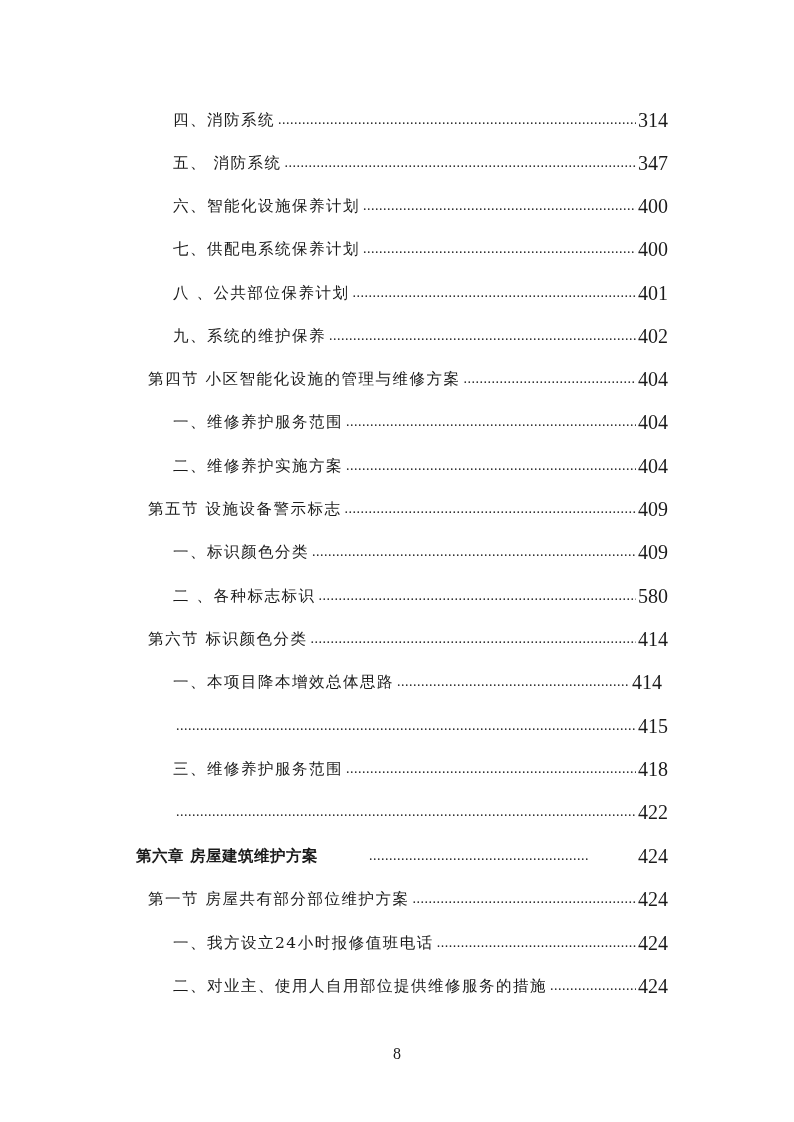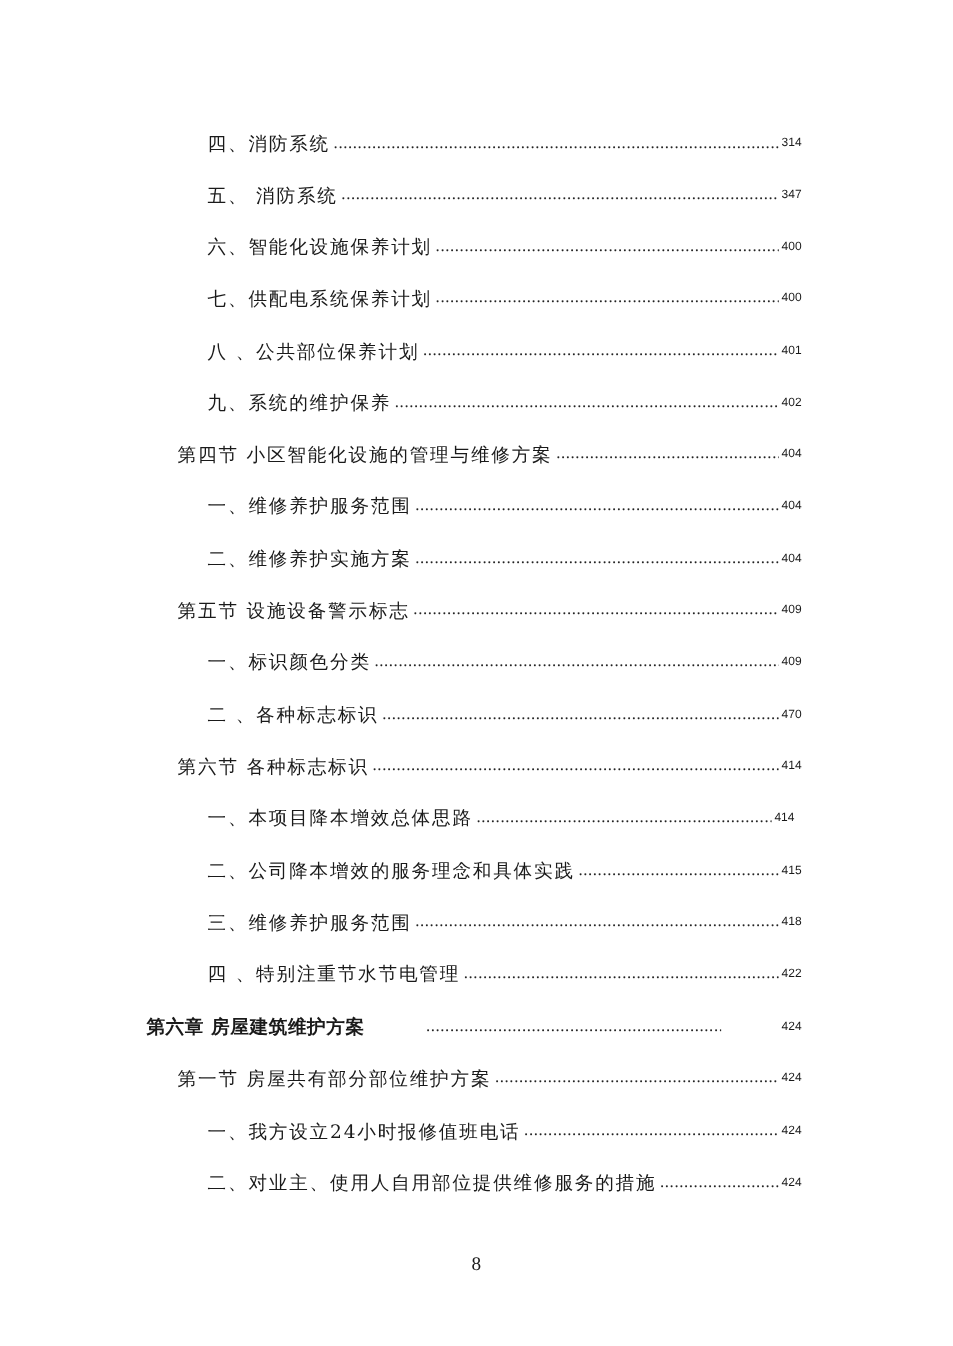--- a/index.html
+++ b/index.html
@@ -5,24 +5,24 @@
   html, body { margin:0; padding:0; background:#ffffff; }
   body { width:794px; height:1122px; position:relative; overflow:hidden;
          font-family:"DejaVu Serif","Liberation Serif",serif; color:#1a1a1a; }
   .toc { position:absolute; left:0; top:0; width:794px; }
   .entry { position:absolute; right:126px; height:22px; display:flex; align-items:flex-end;
            font-size:15.5px; line-height:22px; white-space:nowrap; }
   .entry .label { letter-spacing:1.5px; flex:0 0 auto; }
   .entry .dots { flex:1 1 auto; overflow:hidden; margin:0 2px 0 3px; color:#222;
                  letter-spacing:0.5px; font-family:"Liberation Serif",serif; font-size:14px; }
   .entry .dots::before { content:"........................................................................................................................................................................................................"; }
-  .entry .page { flex:0 0 auto; font-family:Liberation Sans, sans-serif; font-size:10px; }
+  .entry .page { flex:0 0 auto; font-family:Liberation Serif, serif; font-size:20px; }
   .lvl3 { left:173px; }
   .lvl2 { left:148px; }
-  .lvl1 { left:122px;gap:48px; }
+  .lvl1 { left:136px;gap:48px; }
   .lvl1 .label { font-weight:bold; letter-spacing:0.5px; font-family:"DejaVu Sans","Liberation Sans",sans-serif; }
   .pagenum { position:absolute; top:1045px; left:0; width:794px; text-align:center;
              font-family:"Liberation Serif",serif; font-size:16px; }
 </style>
 </head>
 <body>
 
 <div class="toc">
   <div class="entry lvl3" style="top:109px">
       <span class="label">四、消防系统</span>
@@ -75,44 +75,42 @@
       <span class="page">409</span>
     </div>
   <div class="entry lvl3" style="top:541px">
       <span class="label">一、标识颜色分类</span>
       <span class="dots"></span>
       <span class="page">409</span>
     </div>
   <div class="entry lvl3" style="top:585px">
       <span class="label">二 、各种标志标识</span>
       <span class="dots"></span>
-      <span class="page">470</span>
+      <span class="page">580</span>
     </div>
   <div class="entry lvl2" style="top:628px">
-      <span class="label">第六节  各种标志标识</span>
+      <span class="label">第六节  标识颜色分类</span>
       <span class="dots"></span>
       <span class="page">414</span>
     </div>
   <div class="entry lvl3" style="top:671px; right:132px">
       <span class="label">一、本项目降本增效总体思路</span>
       <span class="dots"></span>
       <span class="page">414</span>
     </div>
   <div class="entry lvl3" style="top:715px">
-      <span class="label">二、公司降本增效的服务理念和具体实践</span>
       <span class="dots"></span>
       <span class="page">415</span>
     </div>
   <div class="entry lvl3" style="top:758px">
       <span class="label">三、维修养护服务范围</span>
       <span class="dots"></span>
       <span class="page">418</span>
     </div>
   <div class="entry lvl3" style="top:801px">
-      <span class="label">四  、特别注重节水节电管理</span>
       <span class="dots"></span>
       <span class="page">422</span>
     </div>
   <div class="entry lvl1" style="top:845px">
       <span class="label">第六章  房屋建筑维护方案</span>
       <span class="dots"></span>
       <span class="page">424</span>
     </div>
   <div class="entry lvl2" style="top:888px">
       <span class="label">第一节  房屋共有部分部位维护方案</span>

